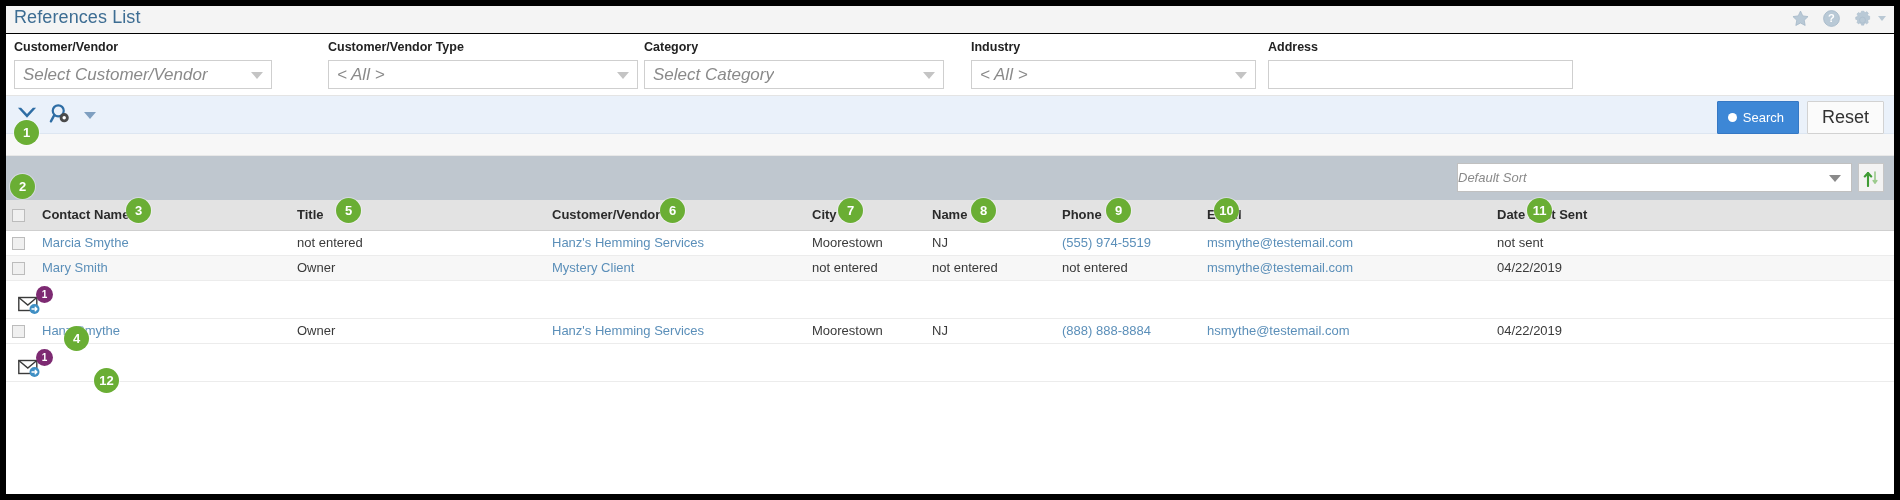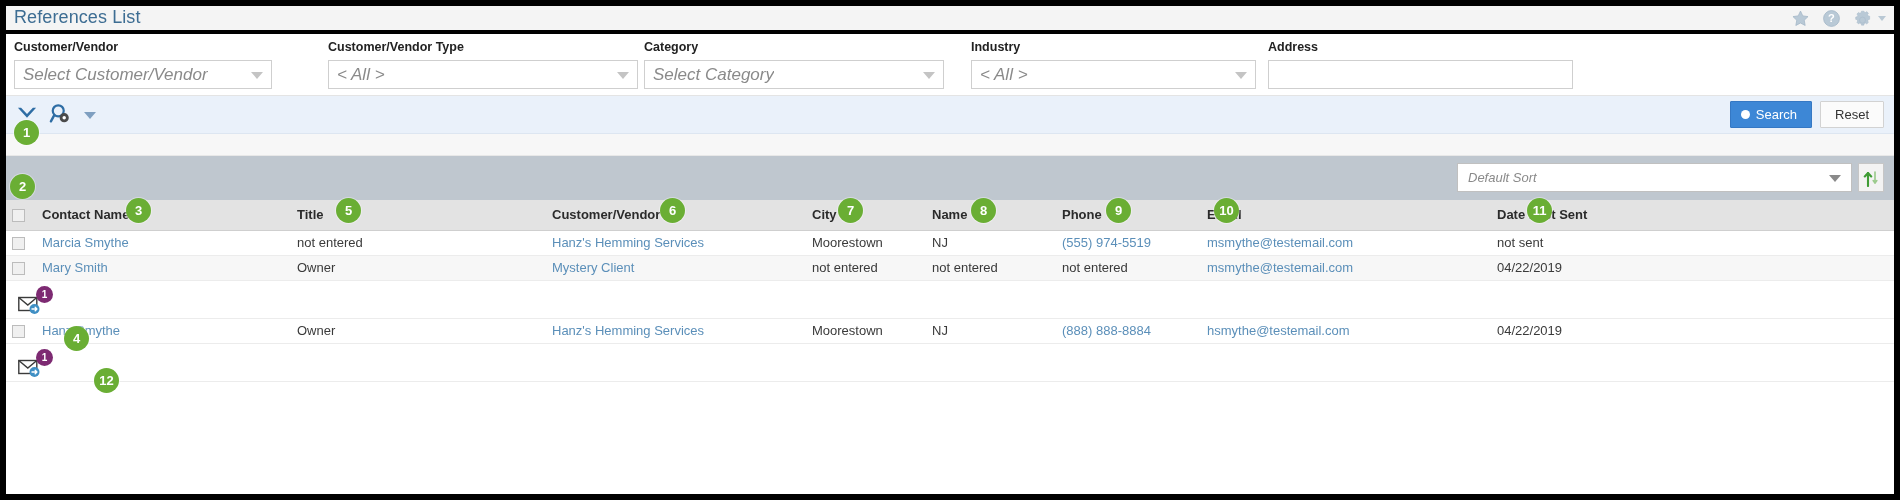--- a/index.html
+++ b/index.html
@@ -25,21 +25,21 @@
     width: 1888px; height: 488px;
     background: #ffffff;
     overflow: hidden;
   }
 
   
   .titlebar {
     position: relative;
     height: 28px;
     background: #f4f4f4;
-    border-bottom: 4px solid #000000;
+    border-bottom: 1px solid #000000;
   }
   .page-title {
     position: absolute;
     left: 8px; top: 1px;
     font-size: 18px;
     color: #3d6d93;
     font-weight: 400;
     letter-spacing: .1px;
   }
   .titlebar-icons {
@@ -154,21 +154,21 @@
   .btn-search .dot {
     width: 9px; height: 9px;
     border-radius: 50%;
     background: #ffffff;
     display: inline-block;
   }
   .btn-reset {
     background: #fbfbfb;
     color: #333333;
     border: 1px solid #d2d2d2;
-    font-size: 13px;
+    font-size: 18px;
     padding: 5px 14px;
     cursor: pointer;
     border-radius: 1px;
   }
 
   
   .spacer-white {
     height: 22px;
     background: #f7f7f7;
     border-bottom: 1px solid #e8e8e8;
@@ -192,21 +192,20 @@
     width: 395px; height: 29px;
     background: #ffffff;
     border: 1px solid #c0c0c0;
     display: flex;
     align-items: center;
   }
   .sort-combo .val {
     font-size: 13px;
     font-style: italic;
     color: #8a8a8a;
-    padding-left: 10px;
   }
   .sort-dir {
     width: 26px; height: 29px;
     background: #f3f3f3;
     border: 1px solid #c6c6c6;
     display: flex;
     align-items: center;
     justify-content: center;
   }
 

